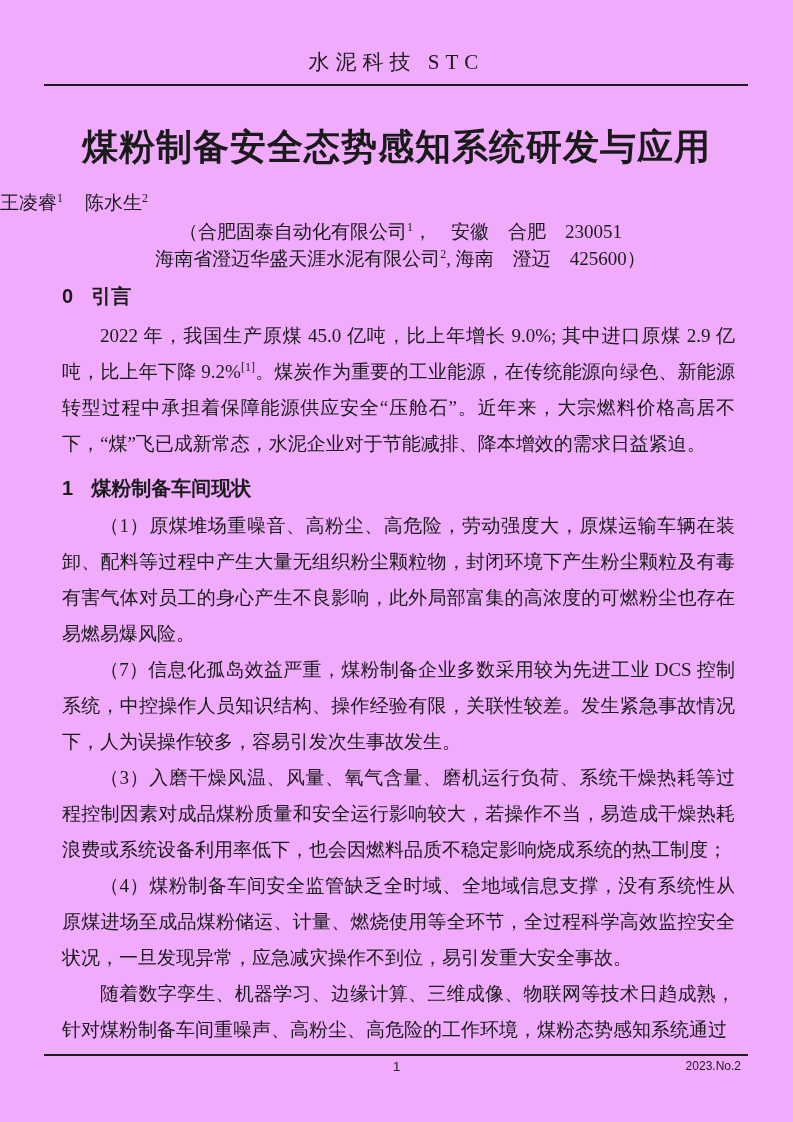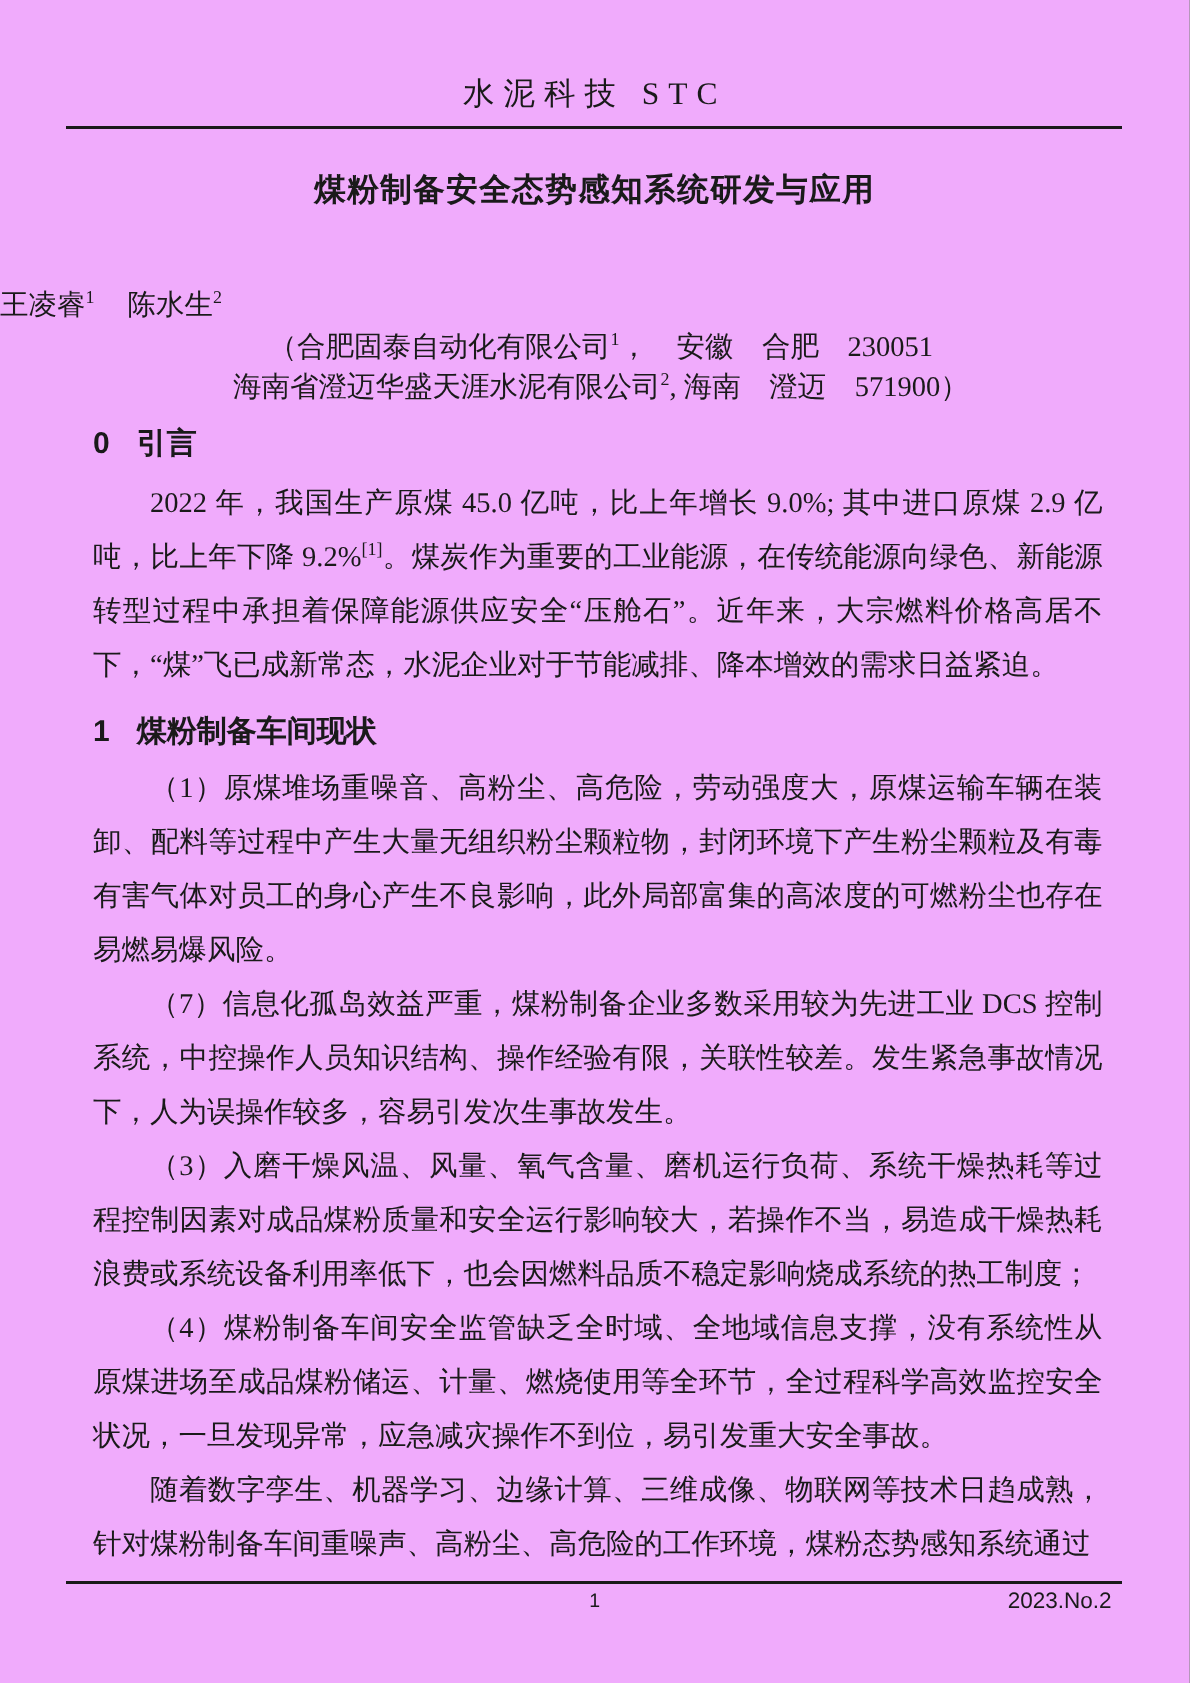--- a/index.html
+++ b/index.html
@@ -34,25 +34,25 @@
     top: 84px;
     left: 44px;
     right: 45px;
     height: 2px;
     background: #1a1a1a;
   }
 
   
   .article-title {
     position: absolute;
-    top: 112px;
+    top: 123px;
     left: 0;
     width: 100%;
     text-align: center;
-    font-size: 21px;
+    font-size: 36px;
     font-weight: bold;
     font-family: "Liberation Sans", "DejaVu Sans", sans-serif;
     letter-spacing: 1px;
   }
   .authors-line {
     position: absolute;
     top: 190px;
     left: 0;
     width: 100%;
     text-align: left;
@@ -113,41 +113,41 @@
     left: 0;
     width: 100%;
     text-align: center;
     font-size: 13px;
     font-family: "Liberation Sans", "DejaVu Sans", sans-serif;
   }
   .issue-label {
     position: absolute;
     top: 1059px;
     right: 52px;
-    font-size: 15px;
+    font-size: 12px;
     font-family: "Liberation Sans", "DejaVu Sans", sans-serif;
   }
 </style>
 </head>
 <body>
 
 <div class="page">
 
   <div class="journal-title">水泥科技 STC</div>
   <div class="header-rule"></div>
 
   <div class="article-title">煤粉制备安全态势感知系统研发与应用</div>
 
   <div class="authors-line">
     <span class="author"><span>王凌睿</span><sup class="sp">1</sup></span><span class="author"><span>陈水生</span><sup class="sp">2</sup></span>
   </div>
 
   <div class="affiliations">
     <div><span>（合肥固泰自动化有限公司</span><sup class="sp">1</sup><span>，　安徽　合肥　230051</span></div>
-    <div><span>海南省澄迈华盛天涯水泥有限公司</span><sup class="sp">2</sup><span>, 海南　澄迈　571900）</span></div>
+    <div><span>海南省澄迈华盛天涯水泥有限公司</span><sup class="sp">2</sup><span>, 海南　澄迈　425600）</span></div>
   </div>
 
   <div class="content">
 
     <h2 class="sec-heading"><span class="sec-num">0</span><span>引言</span></h2>
 
     <p class="body-par"><span>2022 年，我国生产原煤 45.0 亿吨，比上年增长 9.0%; 其中进口原煤 2.9 亿吨，比上年下降 9.2%</span><sup class="sp">[1]</sup><span>。煤炭作为重要的工业能源，在传统能源向绿色、新能源转型过程中承担着保障能源供应安全“压舱石”。近年来，大宗燃料价格高居不下，“煤”飞已成新常态，水泥企业对于节能减排、降本增效的需求日益紧迫。</span></p>
 
     <h2 class="sec-heading second"><span class="sec-num">1</span><span>煤粉制备车间现状</span></h2>
 

